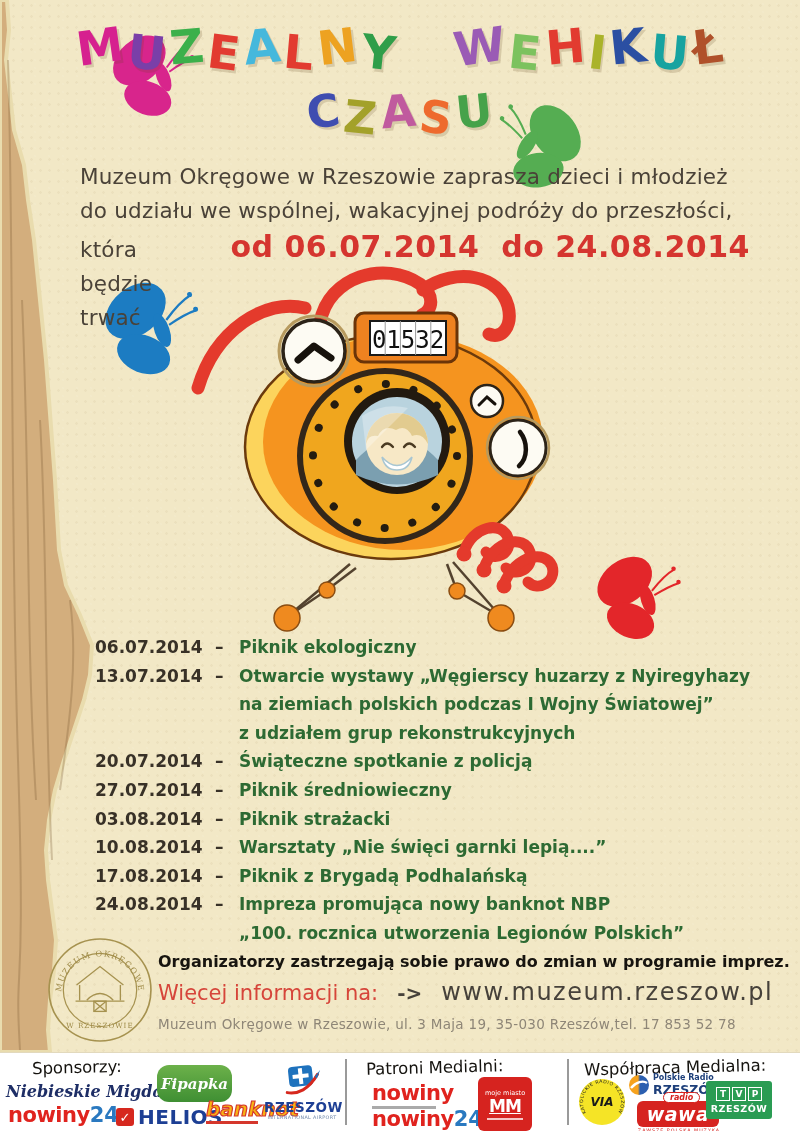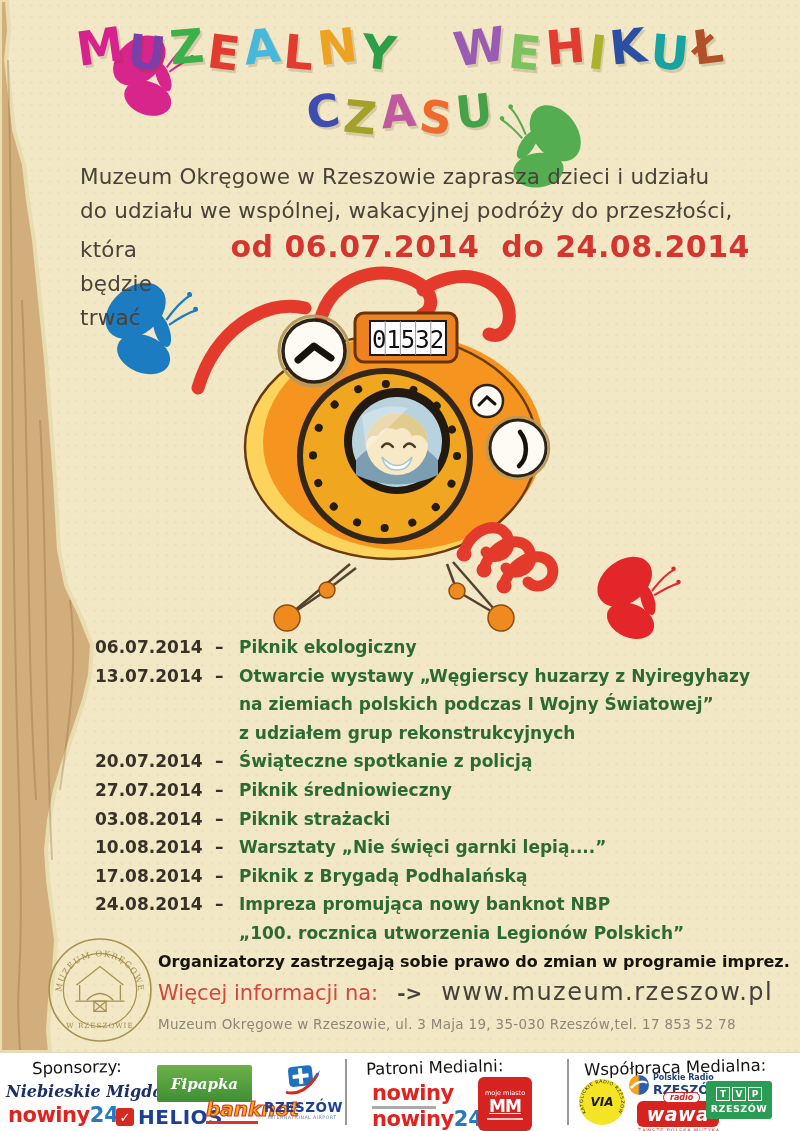--- a/index.html
+++ b/index.html
@@ -45,22 +45,22 @@
   .moreinfo .site{color:#46413a;font-size:24px;letter-spacing:1.5px;}
   .address{left:158px;top:1016px;z-index:3;font-size:13.5px;color:#8e8677;letter-spacing:0.3px;}
   
   .bar{left:0;top:1052px;width:800px;height:79px;background:#ffffff;z-index:5;
        border-top:1px solid #e2d9bd;}
   .bar .abs{position:absolute;}
   .bar-label{font-size:16.5px;color:#15130f;transform:rotate(-1.5deg);}
   .vdiv{width:2px;background:#9a9a9a;top:6px;height:66px;}
   .script{font-family:"DejaVu Serif",serif;font-style:italic;font-weight:bold;}
   .migdaly{font-size:16px;color:#1e2e66;}
-  .fipapka-box{width:95px;height:37px;background:linear-gradient(#6cb14a,#3f8f33);
-    border-radius:2px;display:flex;align-items:center;justify-content:center;}
+  .fipapka-box{width:75px;height:37px;background:linear-gradient(#6cb14a,#3f8f33);
+    border-radius:12px;display:flex;align-items:center;justify-content:center;}
   .fipapka-box span{color:#fff;font-size:15px;}
   .nowiny-red{color:#e0231e;font-weight:bold;font-size:21px;letter-spacing:-0.5px;text-align:right;}
   .n24{color:#2a79c0;font-weight:bold;font-size:21px;}
   .helios{display:flex;align-items:center;gap:4px;}
   .helios-check{width:18px;height:18px;background:#d6281e;border-radius:3px;color:#fff;
     font-size:13px;font-weight:bold;display:flex;align-items:center;justify-content:center;}
   .helios-text{color:#1d3f94;font-weight:bold;font-size:20px;letter-spacing:0.5px;}
   .fantazja{font-weight:bold;font-style:italic;font-size:20px;color:#f7b414;
     -webkit-text-stroke:1.2px #d5372c;}
   .fant-bar{width:52px;height:2.5px;background:#d5372c;margin-top:0;}
@@ -149,21 +149,21 @@
     <span class="word">
         <span class="tl" style="color: rgb(63, 77, 176); transform: rotate(-8deg) translateY(-3px);">C</span>
         <span class="tl" style="color: rgb(163, 161, 42); transform: rotate(6deg) translateY(3px);">Z</span>
         <span class="tl" style="color: rgb(192, 90, 158); transform: rotate(-5deg) translateY(-3px);">A</span>
         <span class="tl" style="color: rgb(238, 106, 45); transform: rotate(7deg) translateY(3px);">S</span>
         <span class="tl" style="color: rgb(70, 162, 74); transform: rotate(-6deg) translateY(-3px);">U</span>
       </span>
   </div>
 
   <div class="abs intro">
-    <div>Muzeum Okręgowe w Rzeszowie zaprasza dzieci i udziału</div>
+    <div>Muzeum Okręgowe w Rzeszowie zaprasza dzieci i młodzież</div>
     <div>do udziału we wspólnej, wakacyjnej podróży do przeszłości,</div>
     <div class="intro-l3">
       <span>która będzie trwać</span>
       <span class="dates">od 06.07.2014  do 24.08.2014</span>
     </div>
   </div>
 
   <svg class="abs machine" width="460" height="370" viewBox="0 0 460 370">
 
     <path d="M28,120 C45,62 95,30 135,40" stroke="#e43a2c" stroke-width="13" fill="none" stroke-linecap="round"></path>

